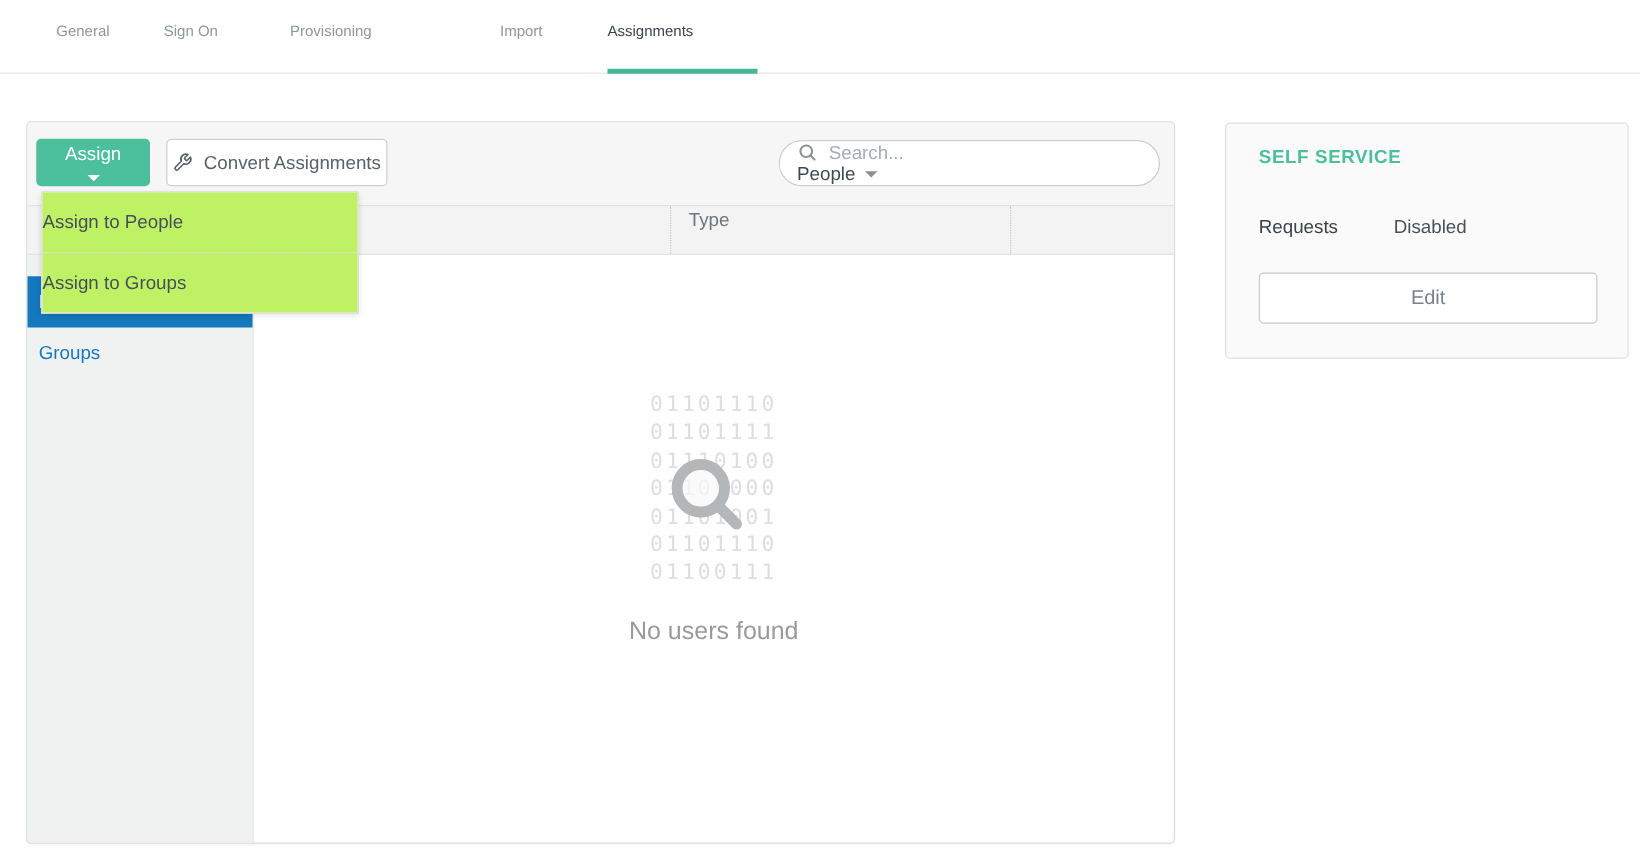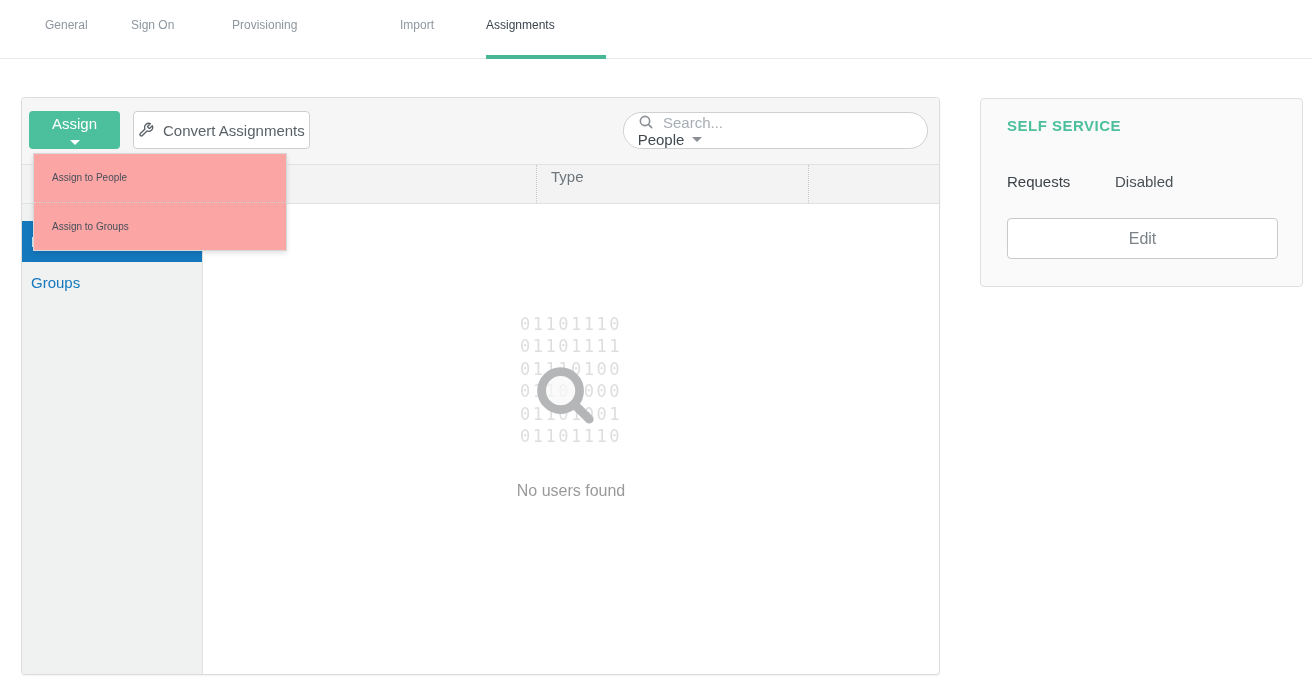--- a/index.html
+++ b/index.html
@@ -48,27 +48,27 @@
   .side-nav { position:absolute; left:0; top:106px; bottom:0; width:181px; background:#f0f1f1;
               border-right:1px solid #e2e2e2; border-radius:0 0 0 4px; }
   .side-item { position:absolute; left:0; right:0; height:41px; line-height:41px; padding-left:9px;
                font-size:15px; cursor:pointer; }
   .side-item.selected { background:#1478bd; color:#fff; }
   .side-item.link { color:#1478bd; }
 
   .empty-state { position:absolute; left:181px; right:0; top:215px; text-align:center; }
   .binary-line { font-family:"DejaVu Sans Mono", monospace; font-size:17px; line-height:22.4px;
                  letter-spacing:2.5px; color:#dedee0; }
-  .empty-msg { margin-top:35px; font-size:16px; color:#9a9a9a; }
+  .empty-msg { margin-top:24px; font-size:20px; color:#9a9a9a; }
   .big-magnifier { position:absolute; left:508px; top:262px; width:70px; height:70px; }
 
   
   .assign-menu { position:absolute; left:33px; top:153px; width:254px; background:#fff;
                  border:1px solid #d8d8d8; box-shadow:0 2px 5px rgba(0,0,0,.12); z-index:10; }
-  .assign-menu .item { height:48px; line-height:48px; padding-left:18px; font-size:10px; color:#47505a; cursor:pointer; background:#fca5a5; }
+  .assign-menu .item { height:48px; line-height:48px; font-size:15px; color:#47505a; cursor:pointer; background:#bef264; }
   .assign-menu .item + .item { border-top:1px dotted #d4d4d4; }
 
   
   .self-panel { position:absolute; left:980px; top:98px; width:323px; height:189px;
                 background:#fafafa; border:1px solid #e0e0e0; border-radius:4px; }
   .self-title { position:absolute; left:26px; top:18px; font-size:15px; font-weight:600;
                 letter-spacing:.5px; color:#4cbf9c; }
   .self-req-label { position:absolute; left:26px; top:74px; font-size:15px; font-weight:normal; color:#3c4247; }
   .self-req-value { position:absolute; left:134px; top:74px; font-size:15px; color:#4a5156; }
   .btn-edit { position:absolute; left:26px; top:119px; width:271px; height:41px;
@@ -135,20 +135,21 @@
       <div class="side-item link" style="top:58px">Groups</div>
     </div>
 
     <div class="empty-state">
       <div class="binary-line">01101110</div>
       <div class="binary-line">01101111</div>
       <div class="binary-line">01110100</div>
       <div class="binary-line">01101000</div>
       <div class="binary-line">01101001</div>
       <div class="binary-line">01101110</div>
+      <div class="binary-line">01100111</div>
       <div class="empty-msg">No users found</div>
     </div>
     <div class="big-magnifier">
       <svg width="70" height="70" viewBox="0 0 24 24" fill="none" stroke="#b5b6b8" stroke-width="3" stroke-linecap="round">
         <circle cx="10.5" cy="10.5" r="6.5" fill="rgba(248,248,248,0.75)"></circle>
         <line x1="20.3" y1="20.3" x2="15.3" y2="15.3"></line>
       </svg>
     </div>
   </div>
 

